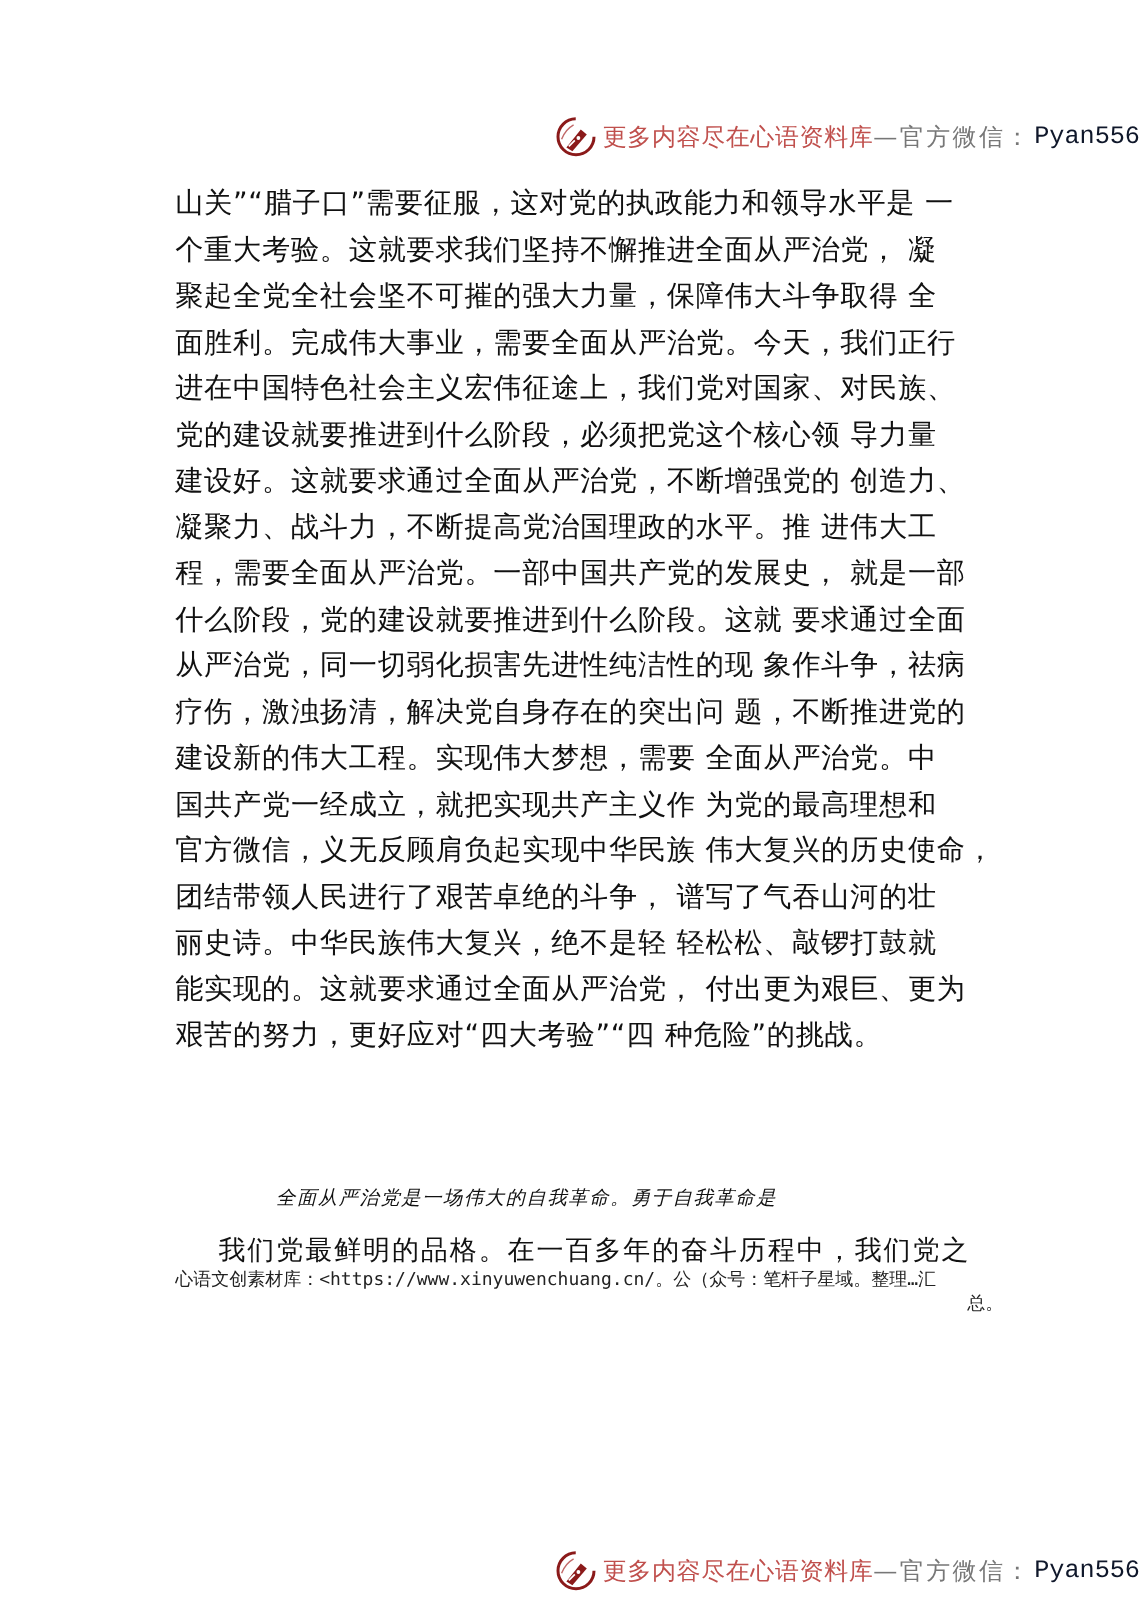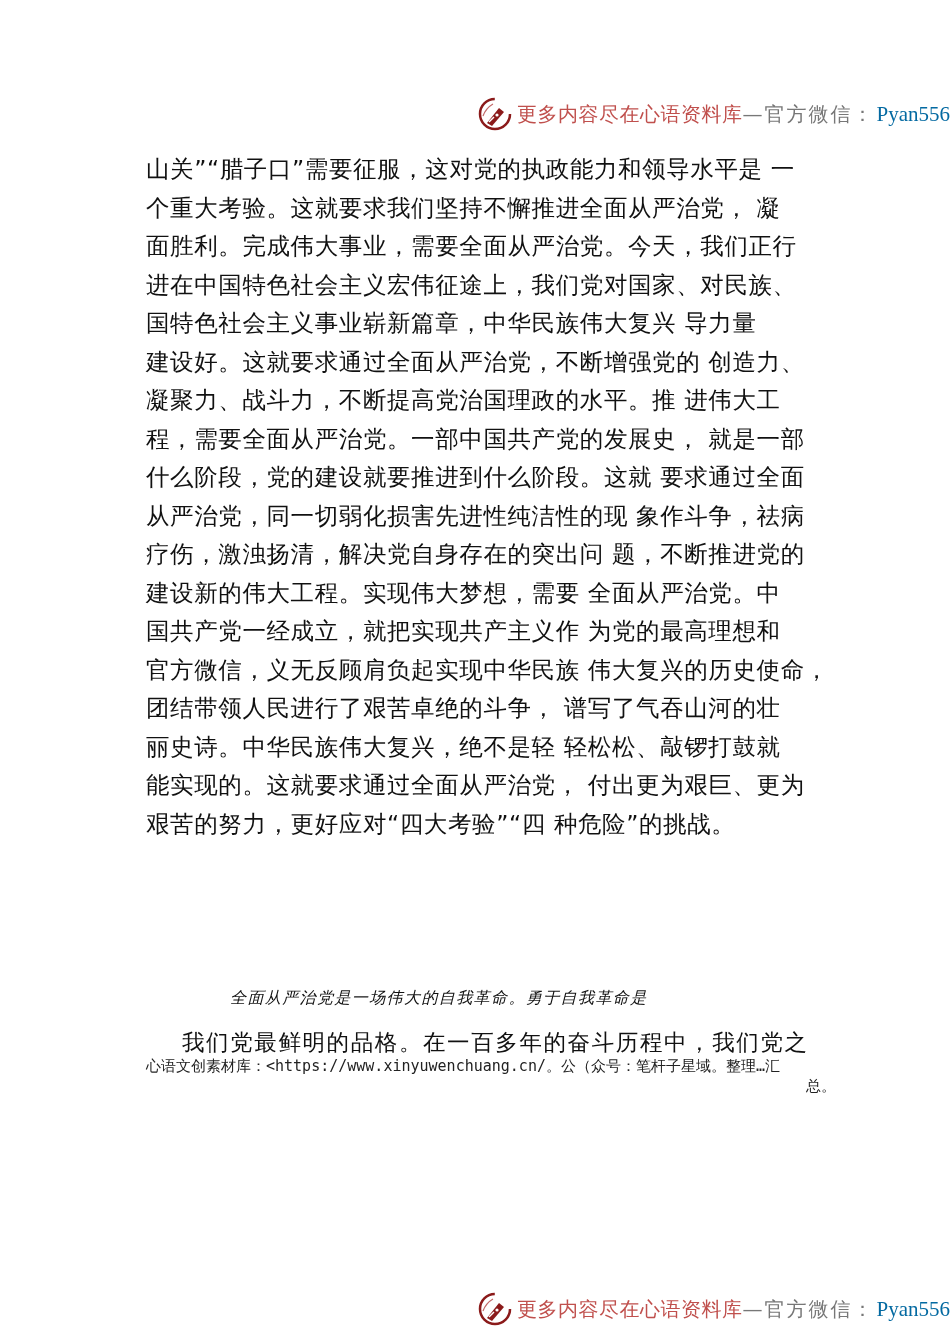--- a/index.html
+++ b/index.html
@@ -38,23 +38,23 @@
       color: #c0504d;
       letter-spacing: 0.5px;
     }
     .banner-gray {
       font-family: "DejaVu Serif", serif;
       font-size: 20px;
       color: #777777;
       letter-spacing: 2px;
     }
     .banner-id {
-      font-family: Liberation Serif, serif;
+      font-family: Liberation Mono, monospace;
       font-size: 21px;
-      color: #0369a1;
+      color: #0f172a;
       margin-left: 2px;
     }
     .body-text {
       position: absolute;
       left: 146px;
       top: 150px;
       width: 700px;
     }
     .line {
       font-family: "DejaVu Sans", sans-serif;
@@ -115,23 +115,24 @@
   </span>
   <span class="banner-red">更多内容尽在心语资料库</span>
   <span class="banner-gray">—</span>
   <span class="banner-gray">官方微信：</span>
   <span class="banner-id">Pyan556</span>
 </div>
 
 <div class="body-text">
   <div class="line">山关”“腊子口”需要征服，这对党的执政能力和领导水平是 一</div>
   <div class="line">个重大考验。这就要求我们坚持不懈推进全面从严治党， 凝</div>
+  <div class="line">聚起全党全社会坚不可摧的强大力量，保障伟大斗争取得 全</div>
   <div class="line">面胜利。完成伟大事业，需要全面从严治党。今天，我们正行</div>
   <div class="line">进在中国特色社会主义宏伟征途上，我们党对国家、对民族、</div>
-  <div class="line">国特色社会主义事业崭新篇章，中华民族伟大复兴 导力量</div>
+  <div class="line">党的建设就要推进到什么阶段，必须把党这个核心领 导力量</div>
   <div class="line">建设好。这就要求通过全面从严治党，不断增强党的 创造力、</div>
   <div class="line">凝聚力、战斗力，不断提高党治国理政的水平。推 进伟大工</div>
   <div class="line">程，需要全面从严治党。一部中国共产党的发展史， 就是一部</div>
   <div class="line">什么阶段，党的建设就要推进到什么阶段。这就 要求通过全面</div>
   <div class="line">从严治党，同一切弱化损害先进性纯洁性的现 象作斗争，祛病</div>
   <div class="line">疗伤，激浊扬清，解决党自身存在的突出问 题，不断推进党的</div>
   <div class="line">建设新的伟大工程。实现伟大梦想，需要 全面从严治党。中</div>
   <div class="line">国共产党一经成立，就把实现共产主义作 为党的最高理想和</div>
   <div class="line">官方微信，义无反顾肩负起实现中华民族 伟大复兴的历史使命，</div>
   <div class="line">团结带领人民进行了艰苦卓绝的斗争， 谱写了气吞山河的壮</div>

